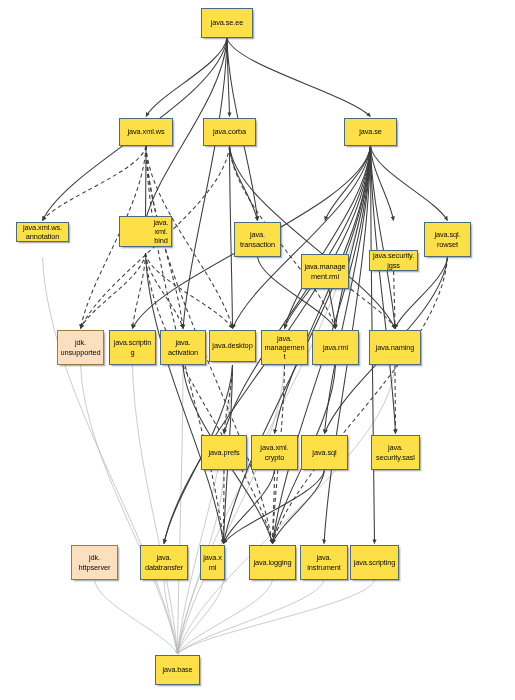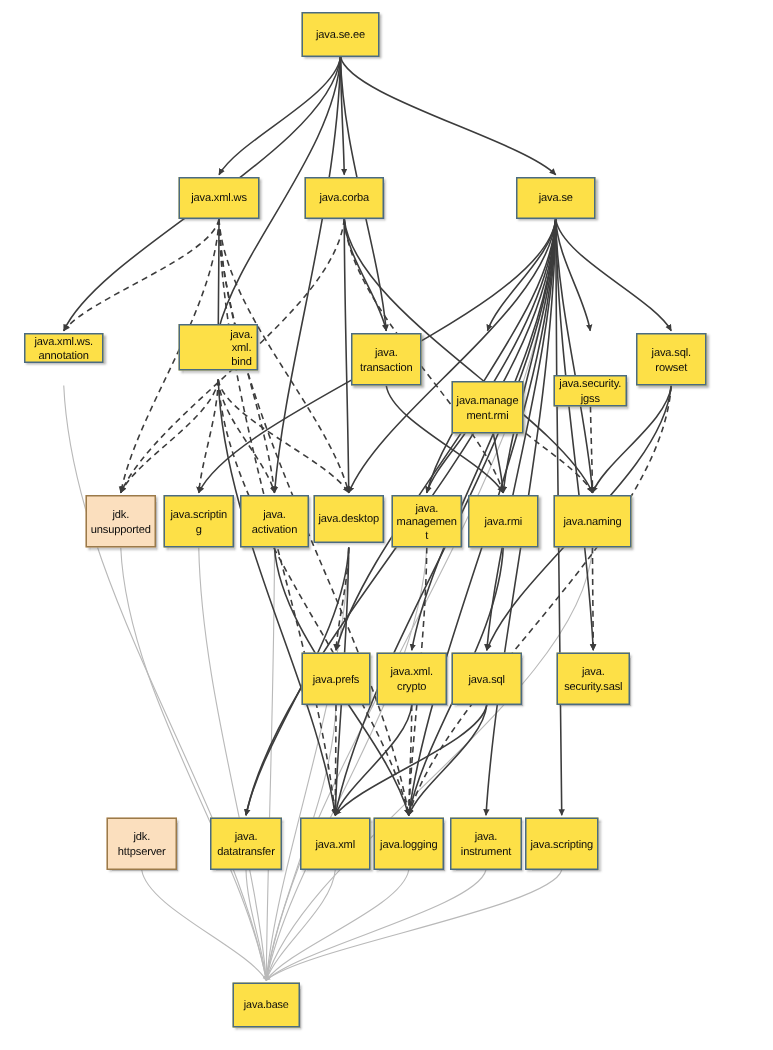--- a/index.html
+++ b/index.html
@@ -189,21 +189,21 @@
       <div class="node" style="left: 201px; top: 435px; width: 46px; height: 35px;">java.prefs</div>
       <div class="node" style="left: 251px; top: 435px; width: 47px; height: 35px;">java.xml.
 crypto</div>
       <div class="node" style="left: 301px; top: 435px; width: 47px; height: 35px;">java.sql</div>
       <div class="node" style="left: 371px; top: 435px; width: 49px; height: 35px;">java.
 security.sasl</div>
       <div class="node jdk" style="left: 71px; top: 545px; width: 47px; height: 35px;">jdk.
 httpserver</div>
       <div class="node" style="left: 140px; top: 545px; width: 48px; height: 35px;">java.
 datatransfer</div>
-      <div class="node" style="left: 200px; top: 545px; width: 47px; height: 35px;">java.xml</div>
+      <div class="node" style="left: 200px; top: 545px; width: 25px; height: 35px;">java.xml</div>
       <div class="node" style="left: 249px; top: 545px; width: 47px; height: 35px;">java.logging</div>
       <div class="node" style="left: 300px; top: 545px; width: 48px; height: 35px;">java.
 instrument</div>
       <div class="node" style="left: 350px; top: 545px; width: 49px; height: 35px;">java.scripting</div>
       <div class="node base" style="left: 155px; top: 655px; width: 45px; height: 30px;">java.base</div>
     </div>
 
 
 </div>
 

